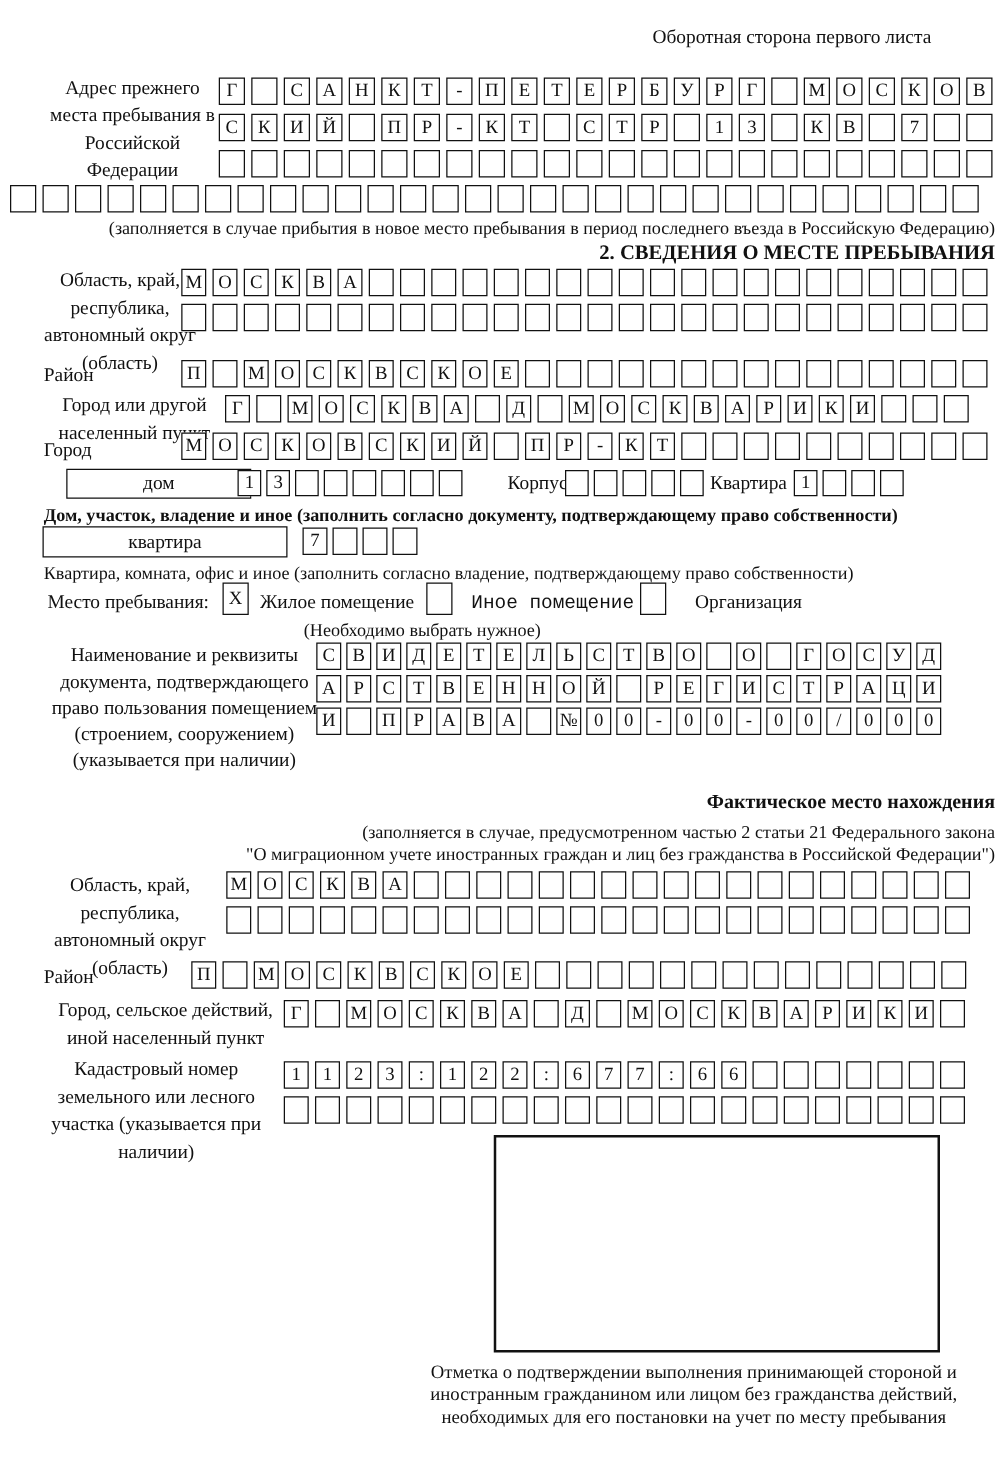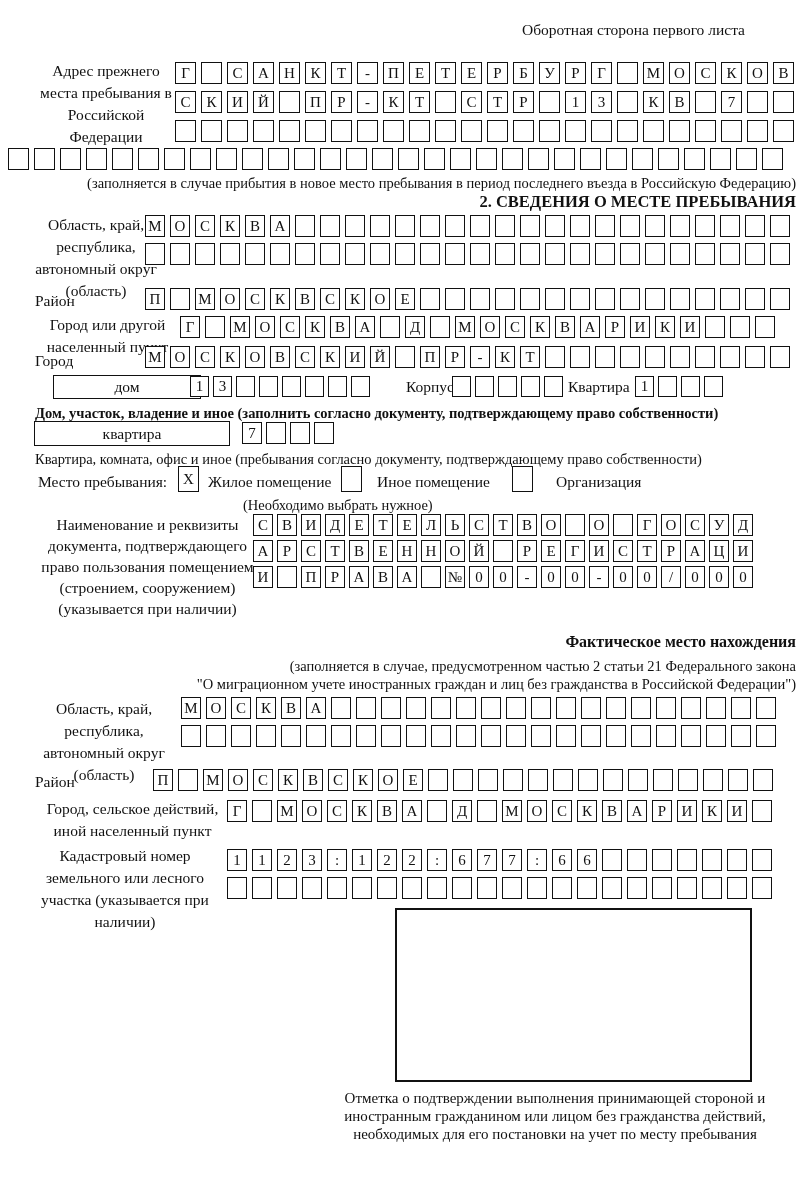--- a/index.html
+++ b/index.html
@@ -349,27 +349,27 @@
     </div>
   <div class="abs cap" style="left:35px; top:404px;font-weight:bold;">Дом, участок, владение и иное (заполнить согласно документу, подтверждающему право собственности)</div>
 
   <div class="labelbox" style="left:34px; top:421px; width:196px; height:25px;">квартира</div>
   <div class="boxrow g4" style="left:242px; top:422px;">
       <span class="cell">7</span>
       <span class="cell"></span>
       <span class="cell"></span>
       <span class="cell"></span>
     </div>
-  <div class="abs cap" style="left:35px; top:450px;">Квартира, комната, офис и иное (пребывания согласно документу, подтверждающему право собственности)</div>
+  <div class="abs cap" style="left:35px; top:450px;">Квартира, комната, офис и иное (заполнить согласно владение, подтверждающему право собственности)</div>
 
   <div class="abs lbl" style="left:38px; top:471px;">Место пребывания:</div>
   <div class="checkbox" style="left:178px; top:466px;">X</div>
   <div class="abs lbl" style="left:208px; top:471px;">Жилое помещение</div>
   <div class="checkbox" style="left:341px; top:466px;"></div>
-  <div class="abs lbl" style="left:377px; top:471px;">Иное помещение</div>
+  <div class="abs lbl" style="left:377px; top:471px;font-family:Liberation Mono, monospace;">Иное помещение</div>
   <div class="checkbox" style="left:512px; top:466px;"></div>
   <div class="abs lbl" style="left:556px; top:471px;">Организация</div>
   <div class="abs cap" style="left:243px; top:496px;">(Необходимо выбрать нужное)</div>
 
   <div class="abs lbl" style="left:35px; top:514px; width:225px; line-height:21px;">Наименование и реквизиты документа, подтверждающего право пользования помещением (строением, сооружением) (указывается при наличии)</div>
   <div class="boxrow g4" style="left:253px; top:514px;">
       <span class="cell">С</span>
       <span class="cell">В</span>
       <span class="cell">И</span>
       <span class="cell">Д</span>

